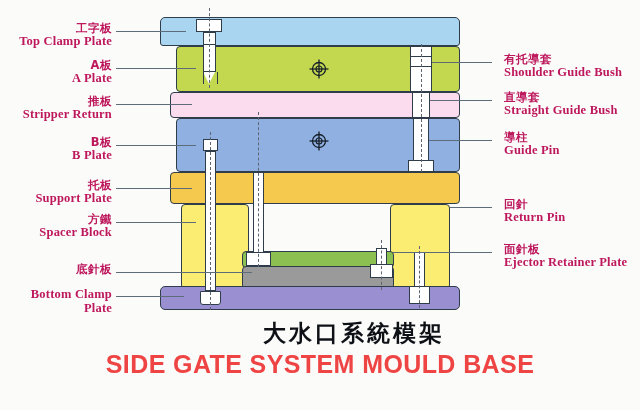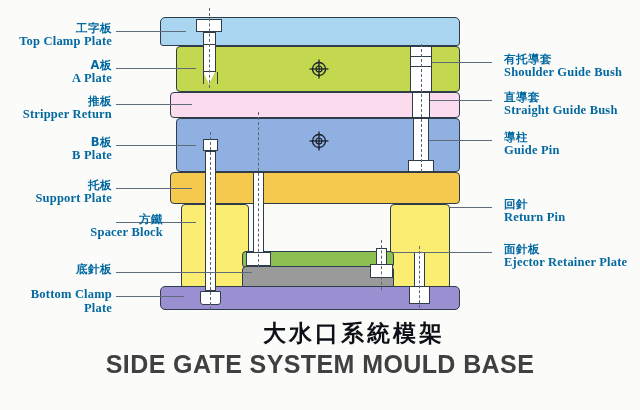--- a/index.html
+++ b/index.html
@@ -5,39 +5,39 @@
   html,body{margin:0;padding:0;}
   body{
     width:640px;height:410px;overflow:hidden;
     background:#fbfbf9;
     font-family:"Liberation Serif",serif;
     position:relative;
   }
   #stage{position:absolute;left:0;top:0;width:640px;height:410px;}
 
   
-  .lbl{position:absolute;line-height:1.08;color:#0369a1;}
+  .lbl{position:absolute;line-height:1.08;color:#be185d;}
   .lbl .cn{font-family:"DejaVu Sans",sans-serif;font-size:11.5px;font-weight:700;letter-spacing:.5px;display:block;}
   .lbl .en{font-family:Liberation Serif, serif;font-size:12.5px;font-weight:700;letter-spacing:.2px;display:block;margin-top:1px;}
   .lbl.left{text-align:right;}
   .lbl.right{text-align:left;}
 
   .leader{position:absolute;height:0;border-top:1px solid #5e6b78;}
 
   
   .plate{position:absolute;box-sizing:border-box;border:1px solid #2f3d4a;}
 
   .sym{position:absolute;}
 
   .dash{position:absolute;border-left:1.4px dashed #5b6672;}
 
   .title-cn{position:absolute;width:640px;text-align:center;
     font-family:"DejaVu Sans",sans-serif;font-weight:700;font-size:23px;letter-spacing:3px;color:#0d1116;margin-left:34px;}
   .title-en{position:absolute;width:640px;text-align:center;
-    font-family:"Liberation Sans",sans-serif;font-weight:700;font-size:25px;letter-spacing:.4px;color:#404040;}
+    font-family:"Liberation Sans",sans-serif;font-weight:700;font-size:25px;letter-spacing:.4px;color:#ef4444;}
 </style>
 </head>
 <body>
 
 <div id="stage">
 
   <div class="plate" style="left:160px;top:17px;width:300px;height:29px;background:#a9d5f0;border-radius:5px 5px 3px 3px;"></div>
 
   <div class="plate" style="left:176px;top:46px;width:284px;height:46px;background:#c3d84e;border-radius:4px;"></div>
 
@@ -130,21 +130,21 @@
     <span class="en">Stripper Return</span>
   </div>
   <div class="lbl left" style="left:0;top:136px;width:112px;">
     <span class="cn">B板</span>
     <span class="en">B Plate</span>
   </div>
   <div class="lbl left" style="left:0;top:179px;width:112px;">
     <span class="cn">托板</span>
     <span class="en">Support Plate</span>
   </div>
-  <div class="lbl left" style="left:9px;top:213px;width:112px;padding-left:42px;">
+  <div class="lbl left" style="left:0;top:213px;width:112px;">
     <span class="cn">方鐵</span>
     <span class="en">Spacer Block</span>
   </div>
   <div class="lbl left" style="left:0;top:263px;width:112px;">
     <span class="cn">底針板</span>
   </div>
   <div class="lbl left" style="left:0;top:287px;width:112px;">
     <span class="en">Bottom Clamp Plate</span>
   </div>
 

